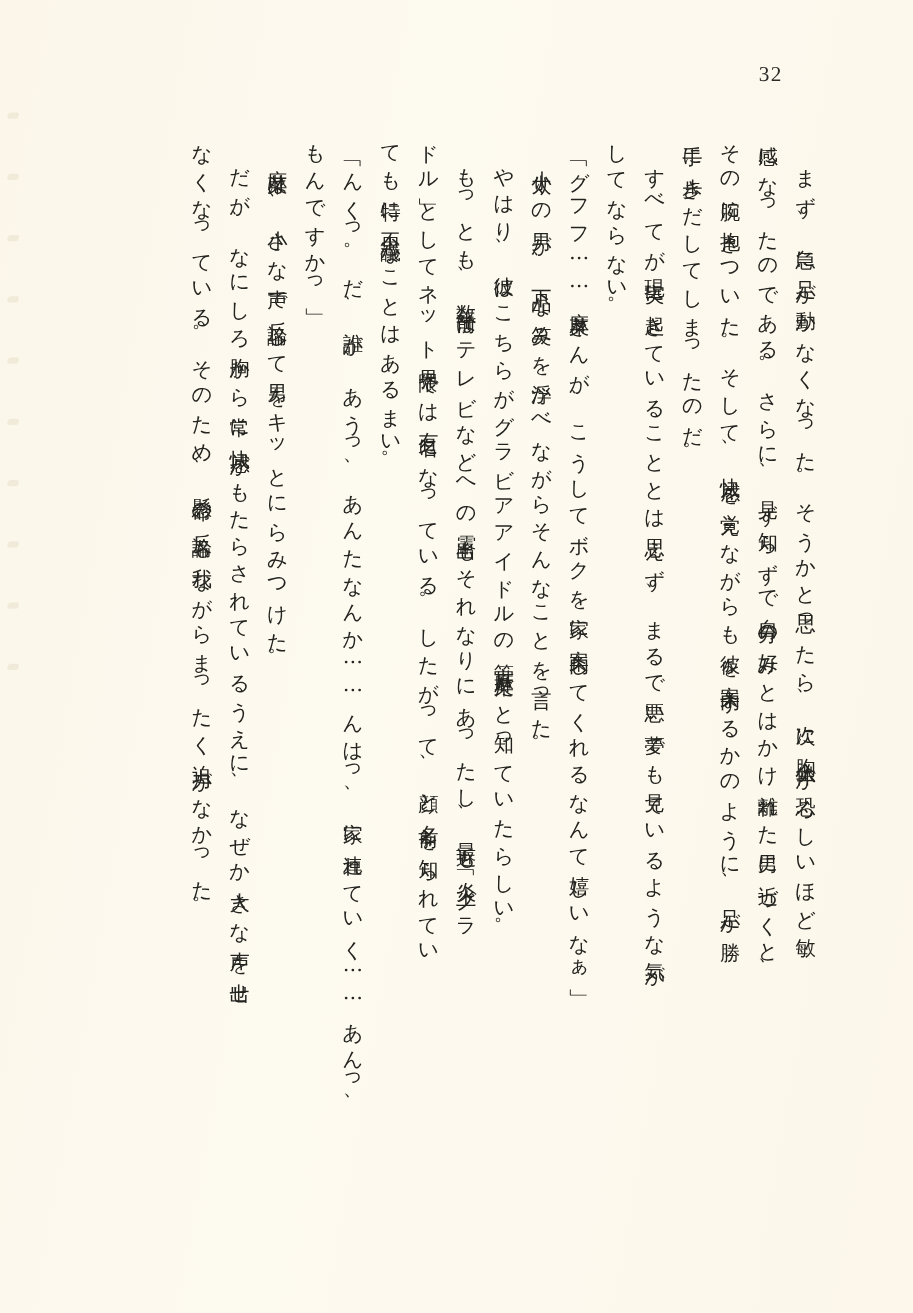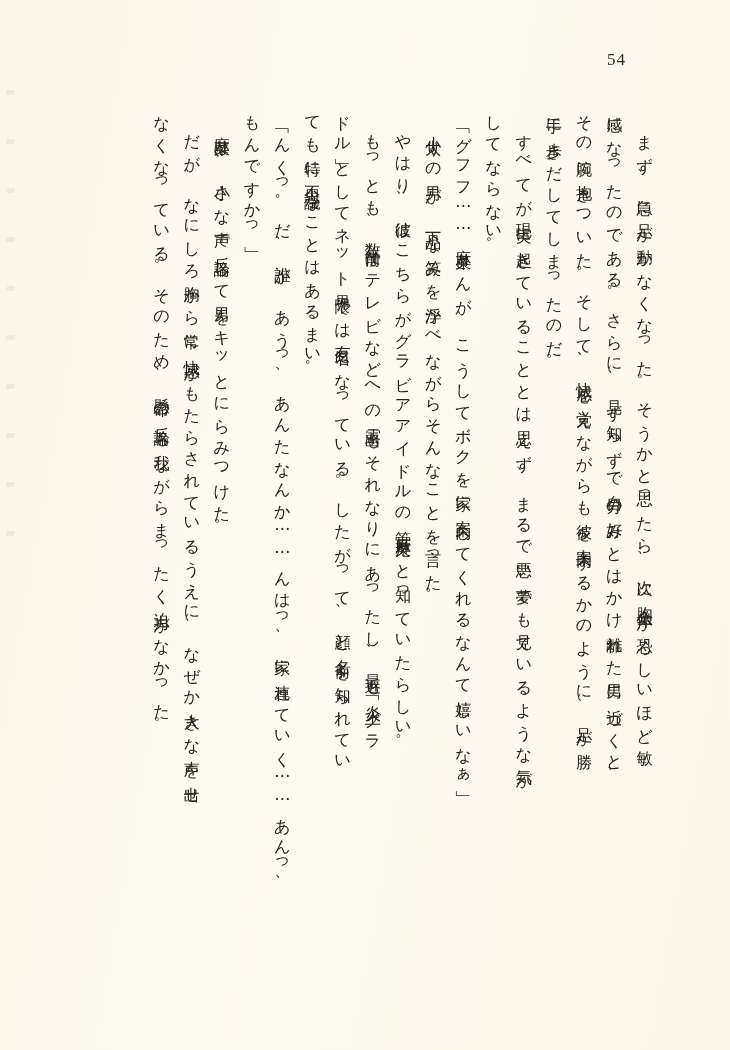--- a/index.html
+++ b/index.html
@@ -103,21 +103,21 @@
   <span></span>
   <span></span>
   <span></span>
   <span></span>
   <span></span>
   <span></span>
 </div>
 
 <div class="page">
 
-  <div class="folio">54</div>
+  <div class="folio">32</div>
 
   <div class="textblock" id="textblock">
       <div class="line indent">まず、急に足が動かなくなった。そうかと思ったら、次に胸全体が恐ろしいほど敏</div>
       <div class="line">感になったのである。さらに、見ず知らずで自分の好みとはかけ離れた男に近づくと、</div>
       <div class="line">その腕に抱きついた。そして、快感を覚えながらも彼を案内するかのように、足が勝</div>
       <div class="line">手に歩きだしてしまったのだ。</div>
       <div class="line indent">すべてが現実に起きていることとは思えず、まるで悪い夢でも見ているような気が</div>
       <div class="line">してならない。</div>
       <div class="line indent">「グフフ……麻菜さんが、こうしてボクを家に案内してくれるなんて嬉しいなぁ」</div>
       <div class="line indent">小太りの男が、下品な笑みを浮かべながらそんなことを言った。</div>

